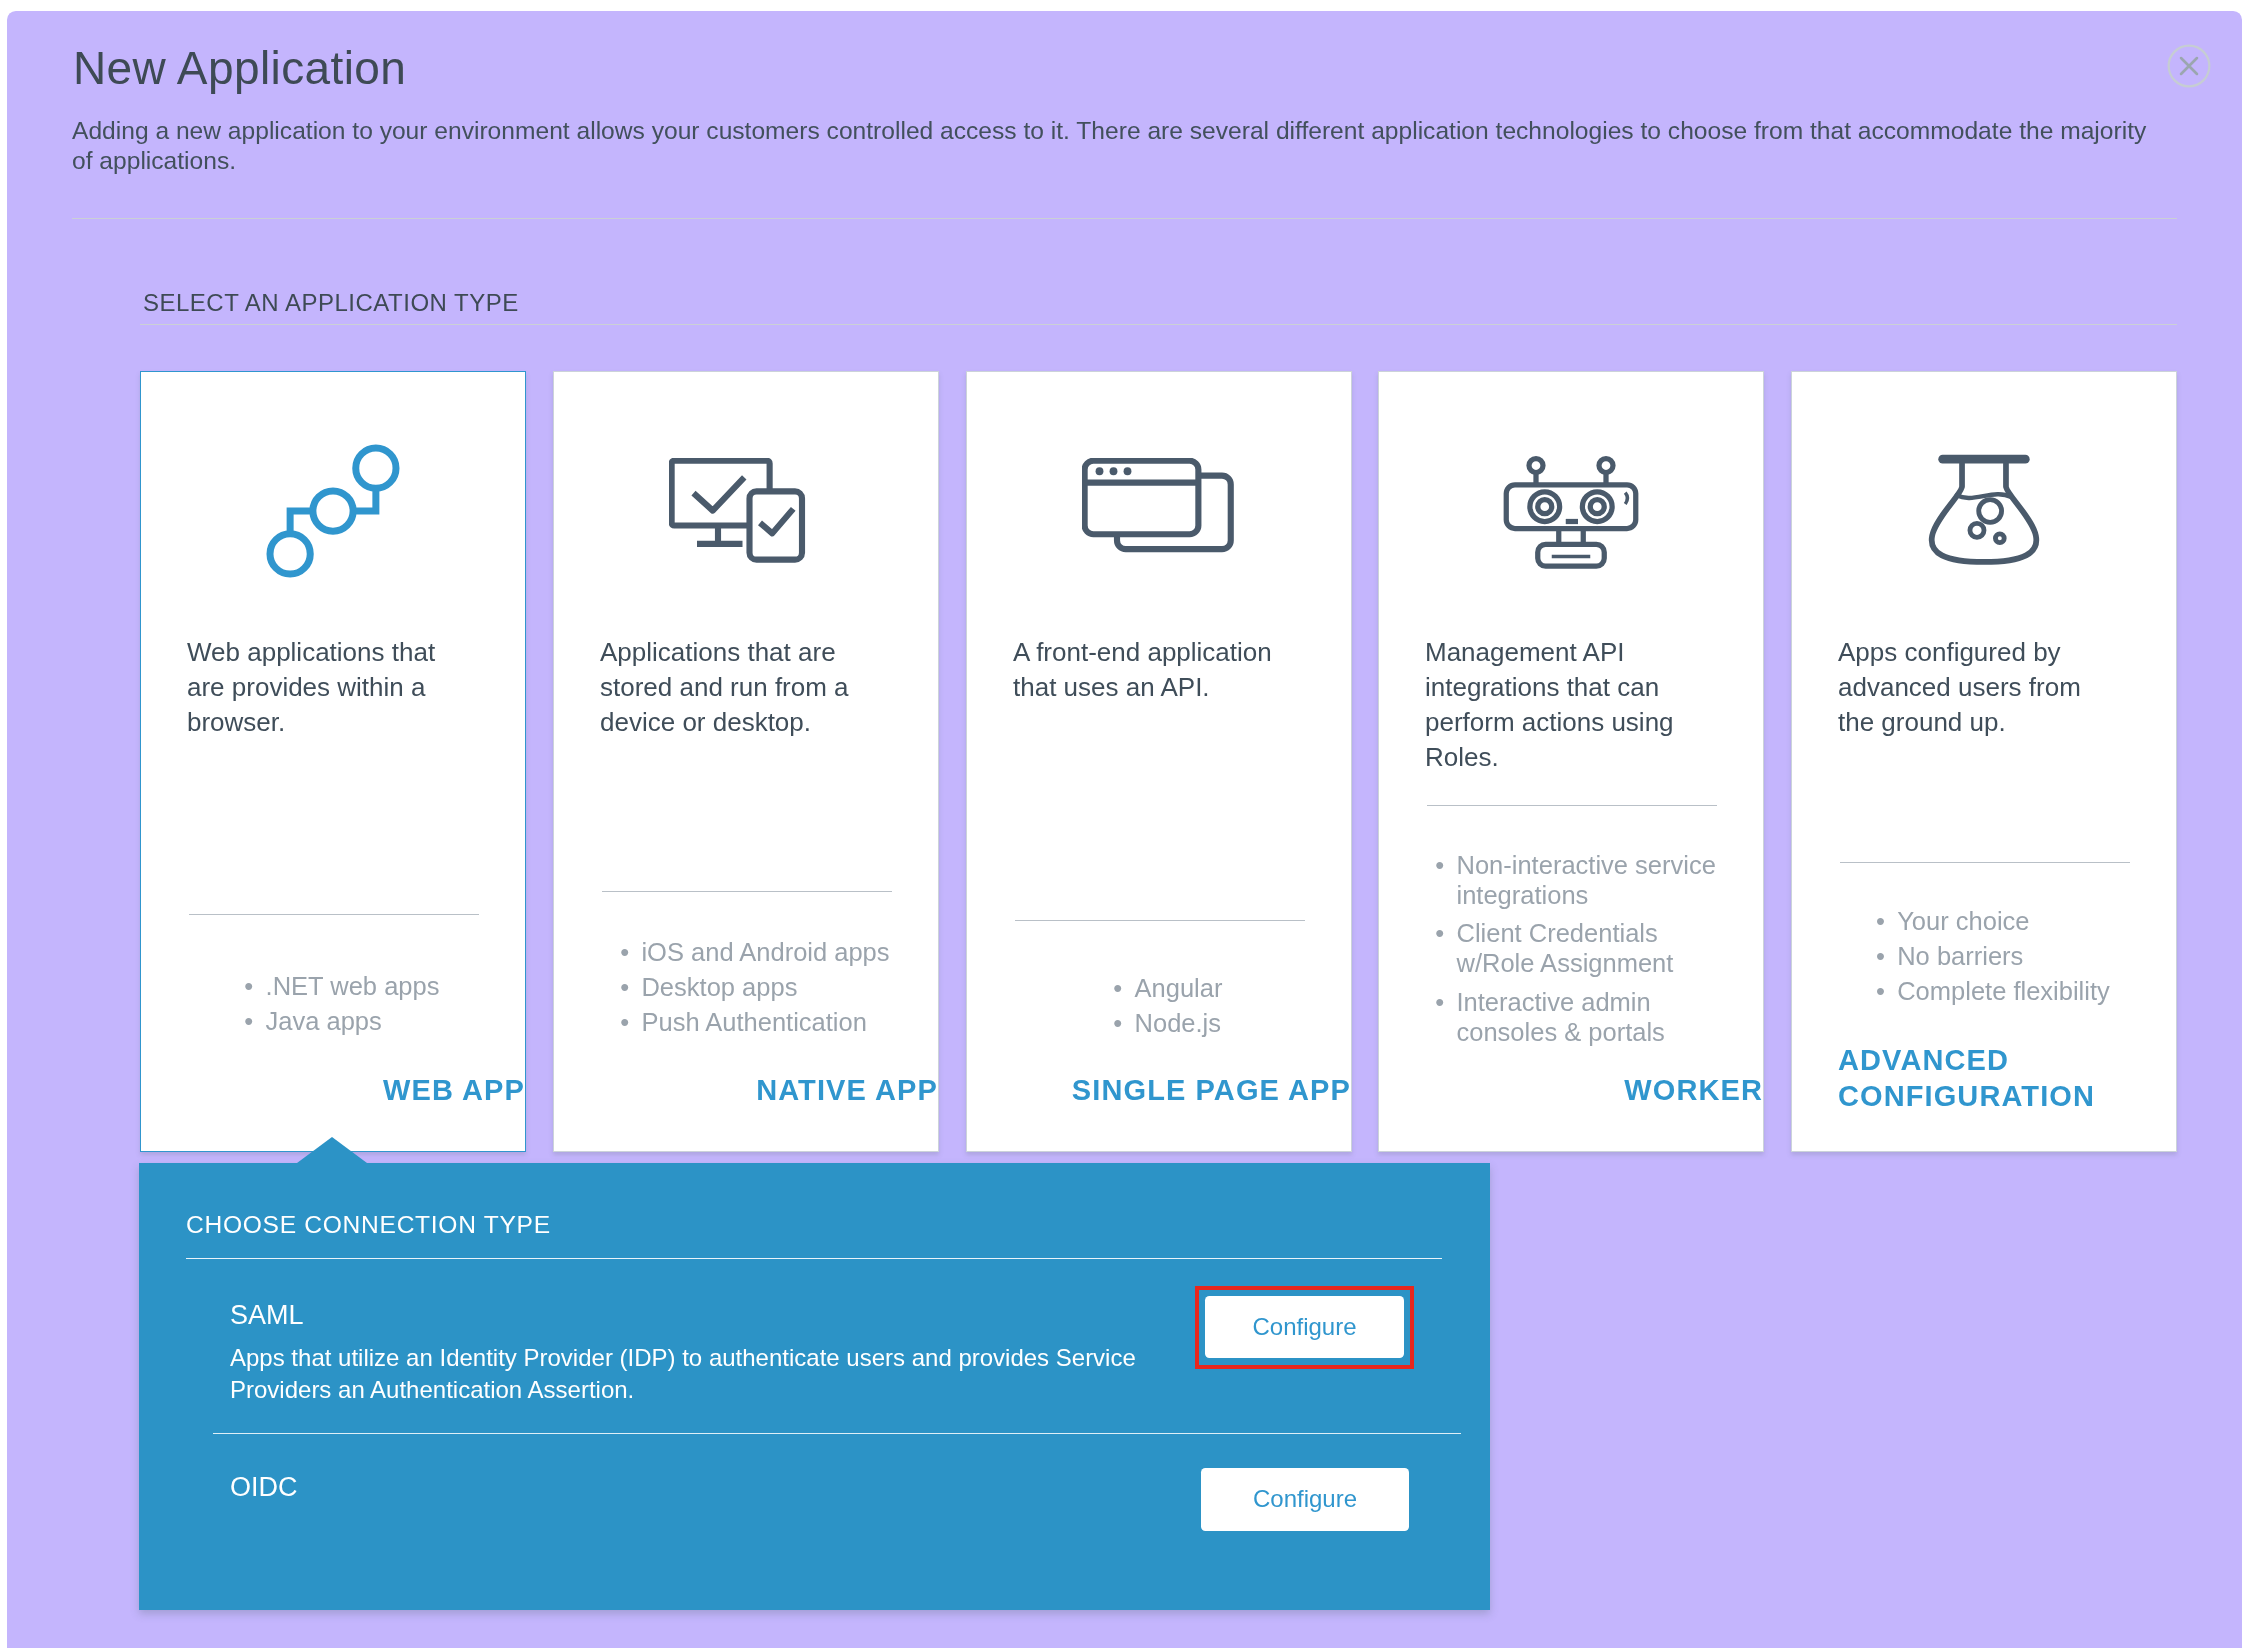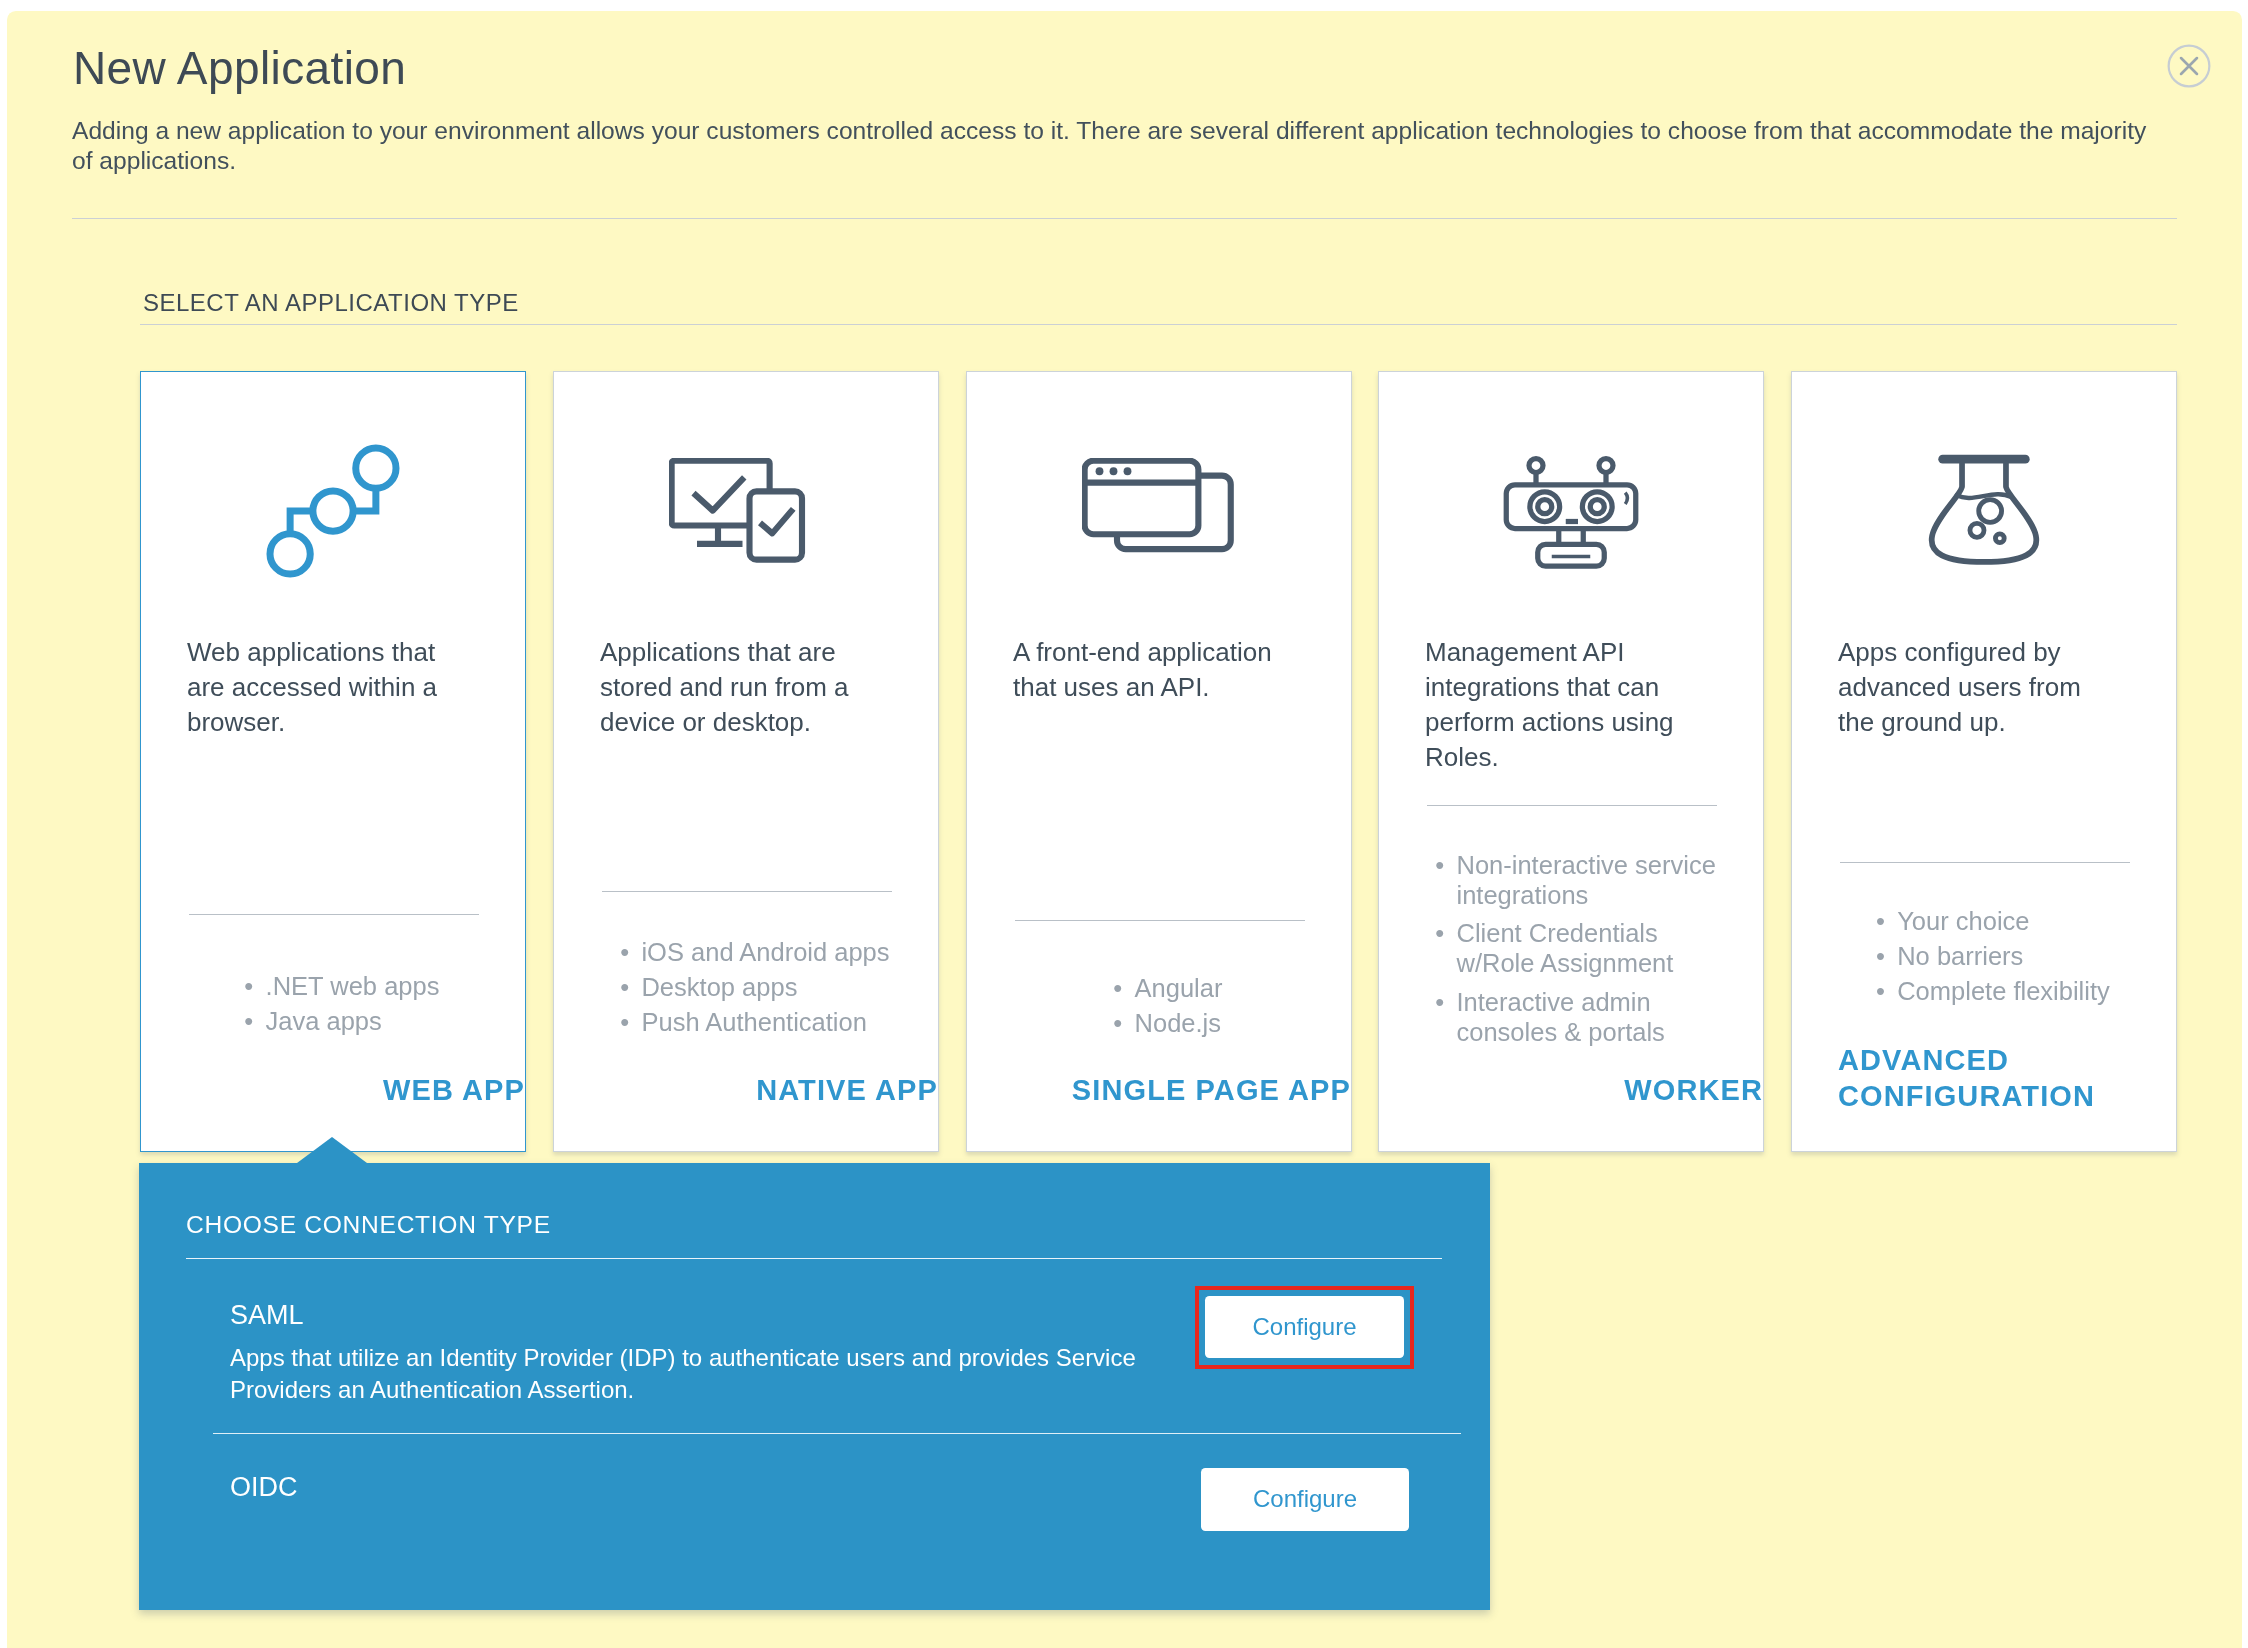--- a/index.html
+++ b/index.html
@@ -4,21 +4,21 @@
 <style>
   html,body{margin:0;padding:0;}
   body{
     width:2249px;height:1649px;position:relative;overflow:hidden;
     background:#ffffff;
     font-family:"Liberation Sans", sans-serif;
     -webkit-font-smoothing:antialiased;
   }
   .modal{
     position:absolute;left:7px;top:10.5px;width:2235px;height:1638px;
-    background:#fef9c3;border-radius:8.8px 8.8px 0 0;
+    background:#c4b5fd;border-radius:8.8px 8.8px 0 0;
   }
   .abs{position:absolute;}
 
   
   .dialog-title{
     left:66px;top:30px;font-size:46px;font-weight:300;color:#3e4a55;letter-spacing:0.4px;
   }
   .close-btn{left:2159px;top:32px;width:46px;height:46px;cursor:pointer;}
   .dialog-desc{
     left:65px;top:105px;width:2100px;font-size:24.6px;line-height:30px;color:#42505c;
@@ -121,21 +121,21 @@
   <div class="card card-1 selected">
     <div class="icon">
       <svg width="140" height="140" viewBox="0 0 160 160" fill="none">
         <path d="M31,106 L31,80 L57,80" stroke="#3096ce" stroke-width="8"></path>
         <path d="M103,80 L129,80 L129,54" stroke="#3096ce" stroke-width="8"></path>
         <circle cx="31" cy="129" r="23" stroke="#3096ce" stroke-width="8" fill="#fff"></circle>
         <circle cx="80" cy="80" r="23" stroke="#3096ce" stroke-width="8" fill="#fff"></circle>
         <circle cx="129" cy="31" r="23" stroke="#3096ce" stroke-width="8" fill="#fff"></circle>
       </svg>
     </div>
-    <div class="cdesc">Web applications that are accessed within a browser.</div>
+    <div class="cdesc">Web applications that are provides within a browser.</div>
     <div class="cdiv"></div>
     <div class="bullets-wrap">
         <ul>
       <li>.NET web apps</li>
       <li>Java apps</li>
     </ul>
       </div>
     <div class="clabel">WEB APP</div>
   </div>
 

